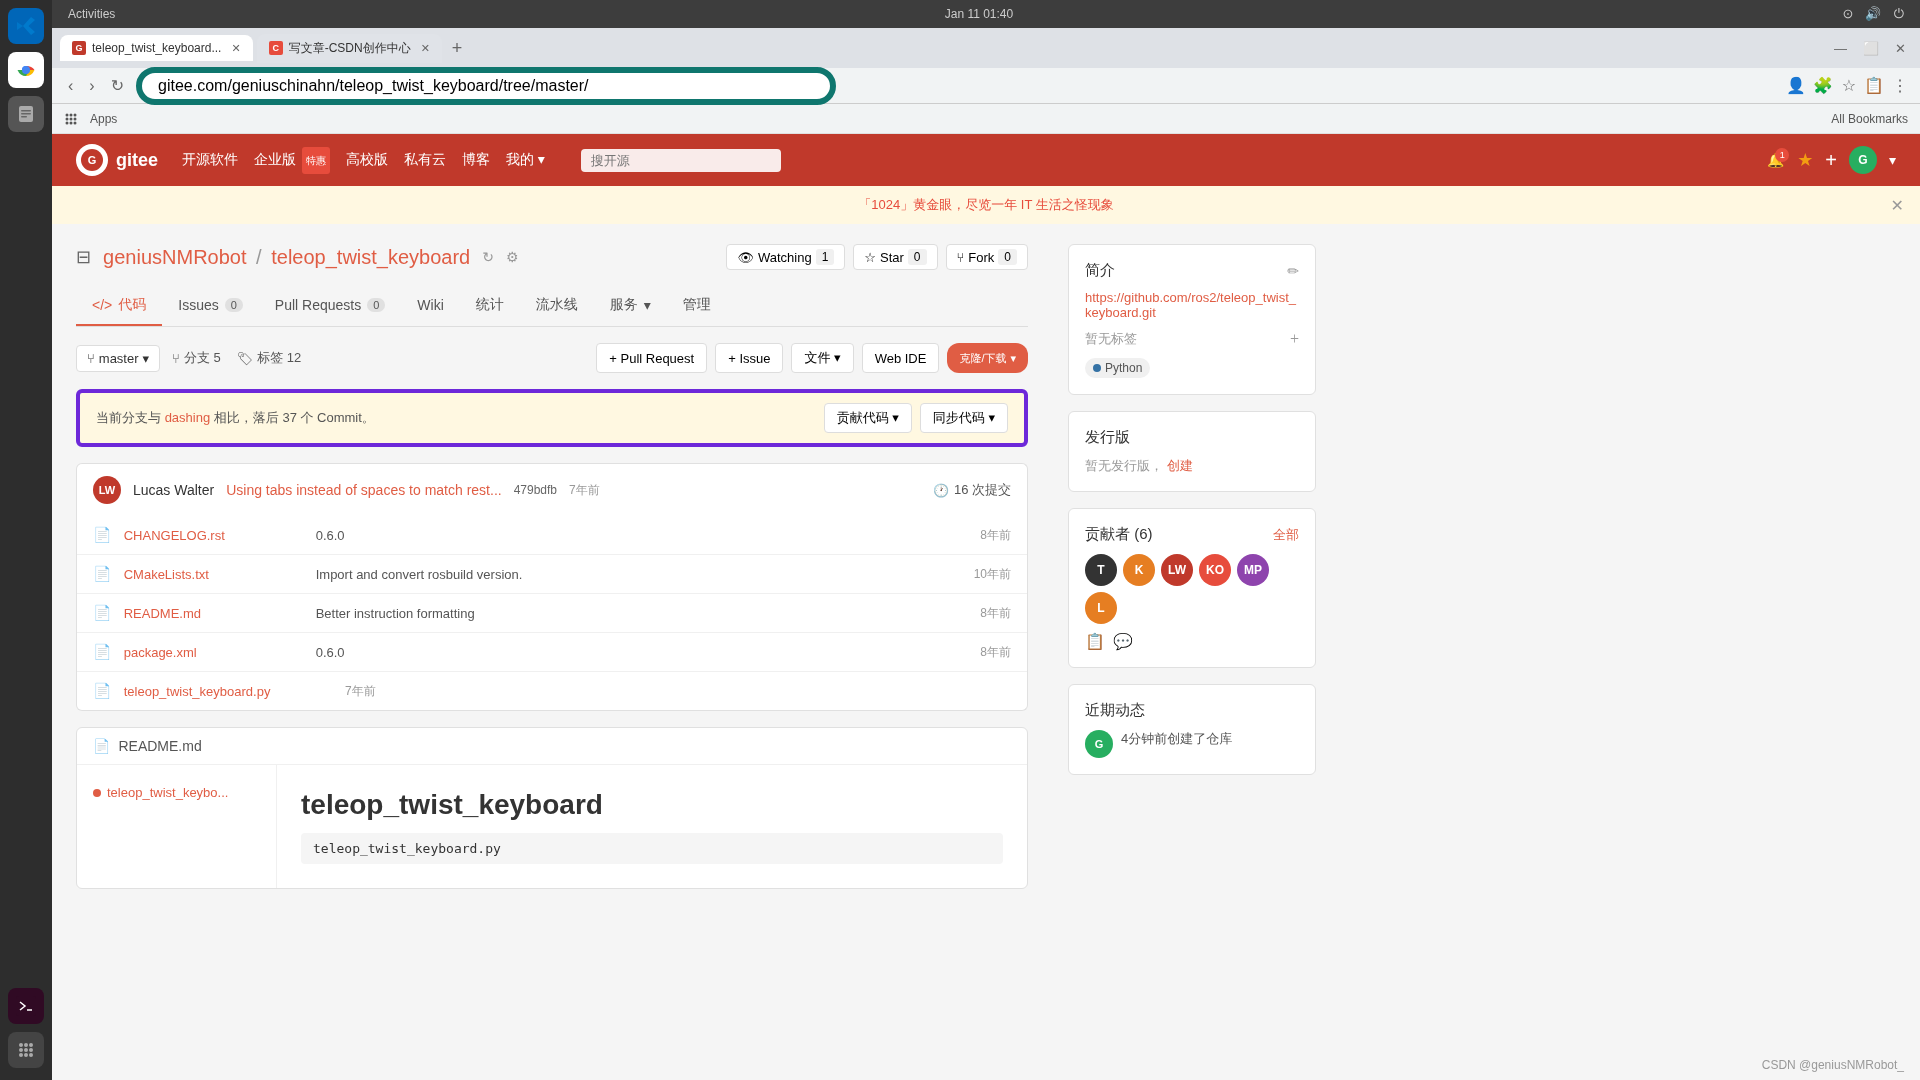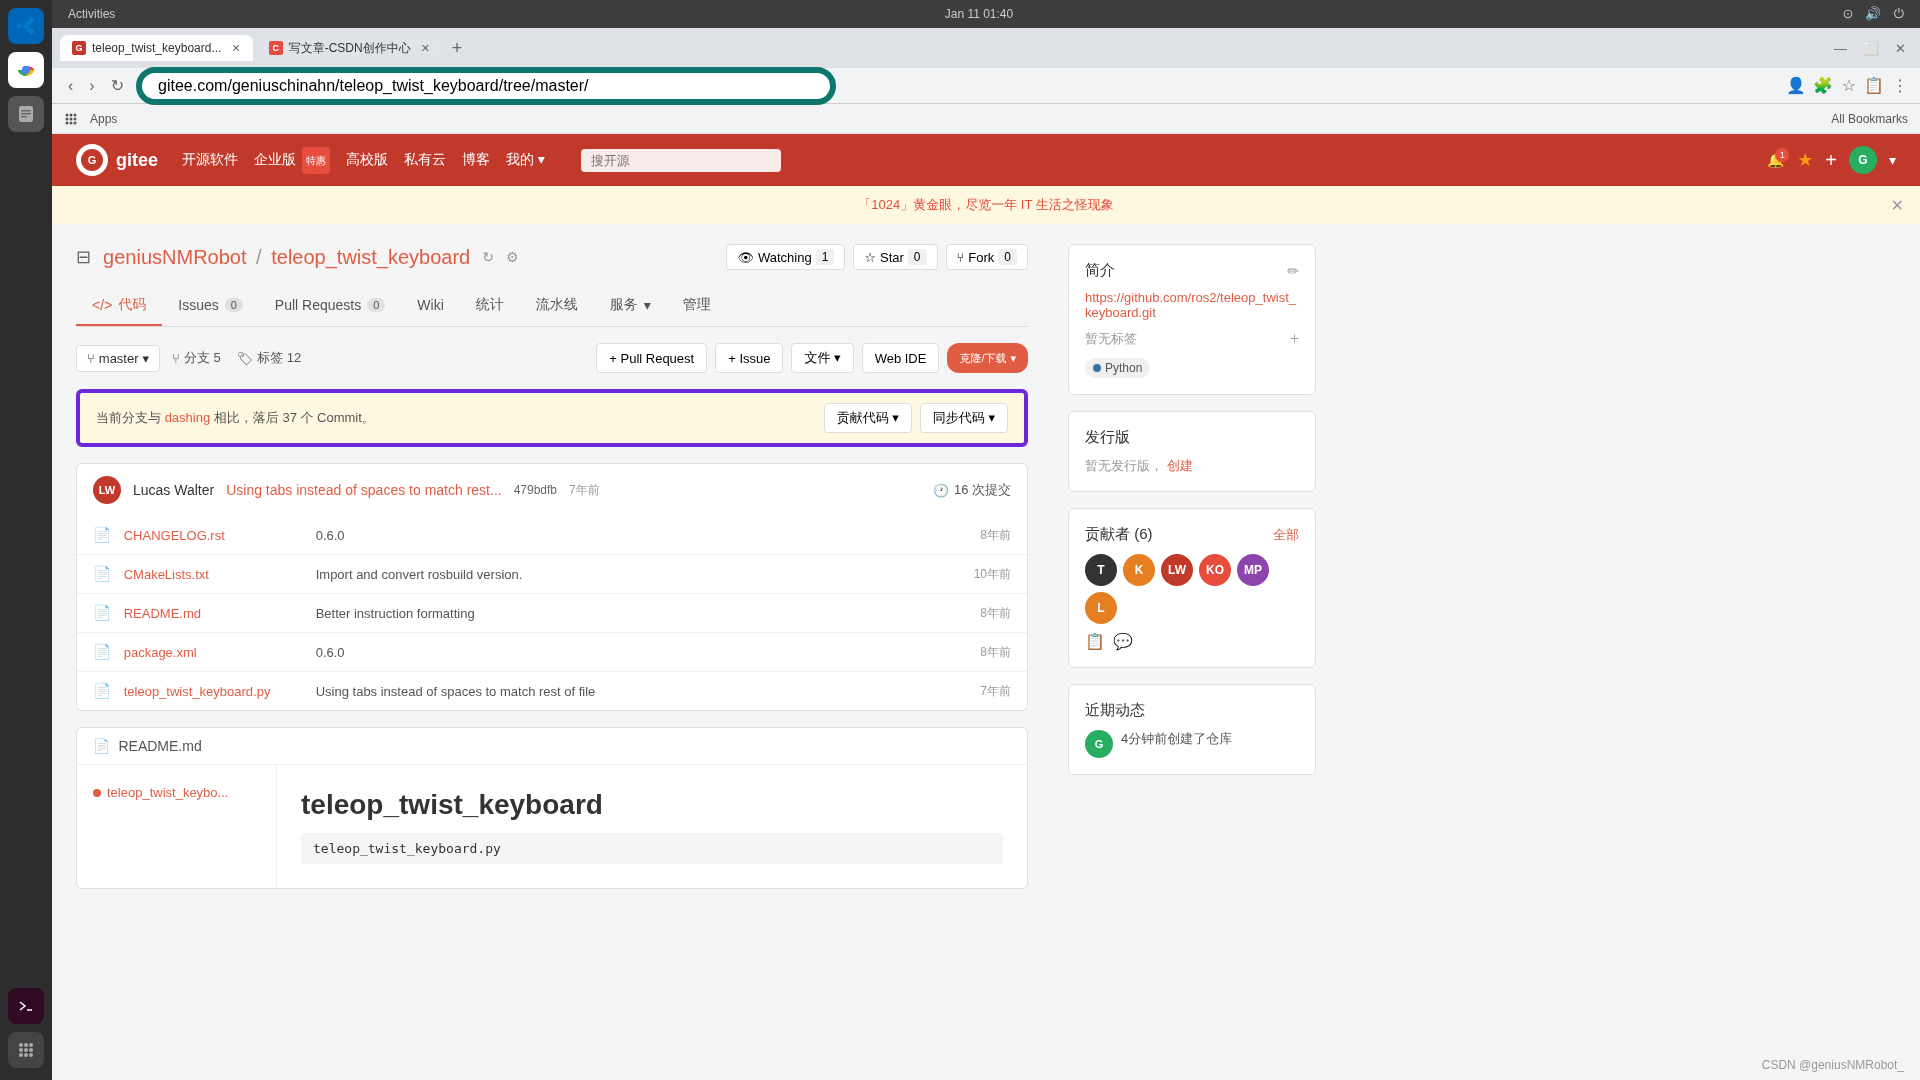--- a/index.html
+++ b/index.html
@@ -427,21 +427,20 @@
         </div>
         <div class="file-row">
           <span class="file-icon">📄</span>
           <span class="file-name">package.xml</span>
           <span class="file-message">0.6.0</span>
           <span class="file-time">8年前</span>
         </div>
         <div class="file-row">
           <span class="file-icon">📄</span>
           <span class="file-name">teleop_twist_keyboard.py</span>
-          <span class="file-message">Using tabs instead of spaces to match rest of file</span>
           <span class="file-time">7年前</span>
         </div>
       </div>
 
       <div class="readme-section">
         <div class="readme-header">
           <span>📄</span>
           <span>README.md</span>
         </div>
         <div class="readme-body">

